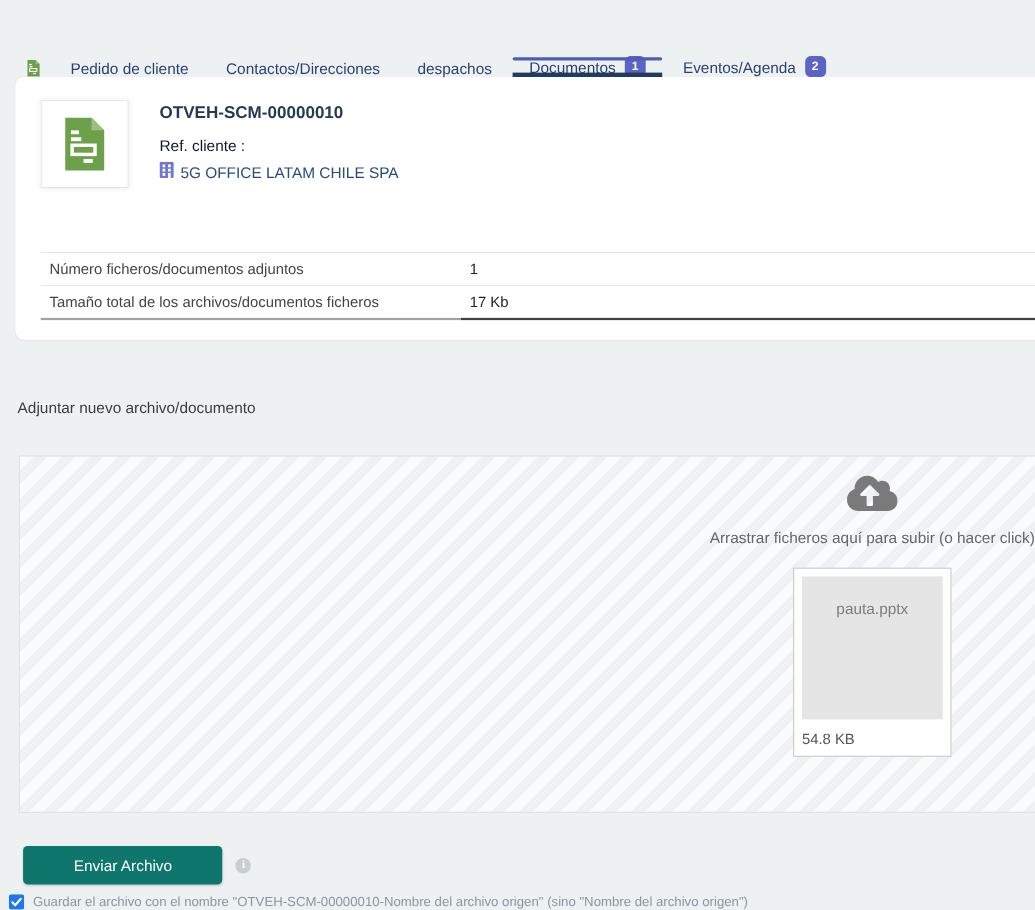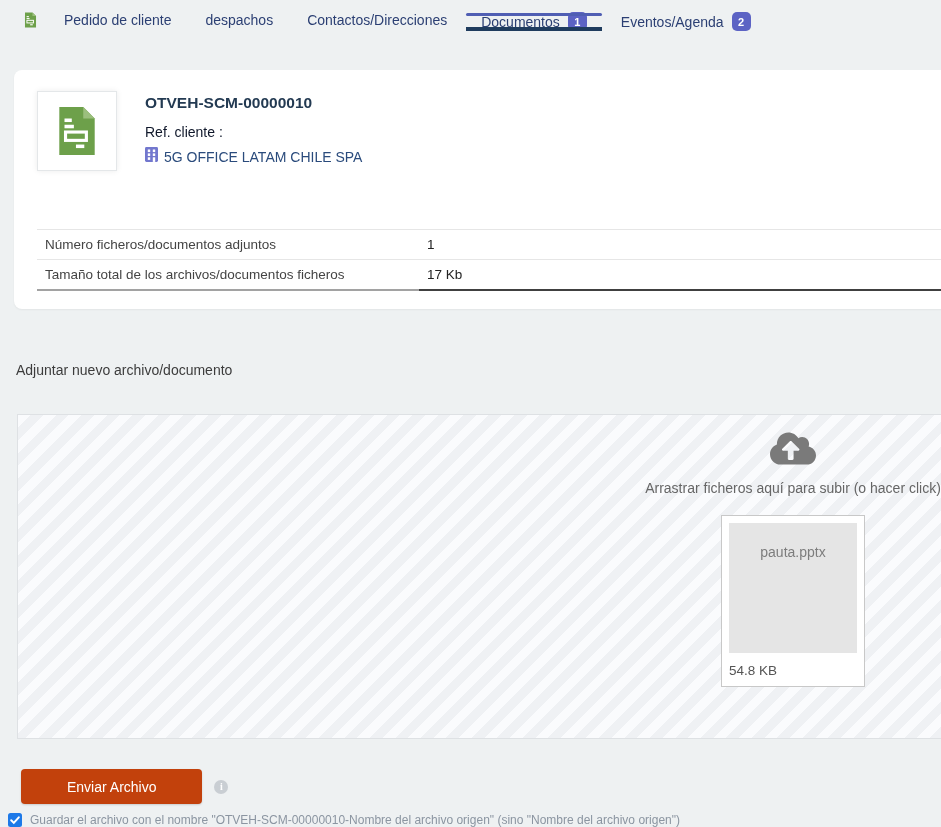--- a/index.html
+++ b/index.html
@@ -7,21 +7,21 @@
   body {
     background:#eef1f2;
     font-family:"Liberation Sans", sans-serif;
     color:#333;
   }
 
   
   .tabbar {
     height:70px;
     display:flex;
-    align-items:flex-start;
+    align-items:flex-end;
     padding-left:24px;
   }
   .tabbar-icon {
     display:flex; align-items:center; padding-top:12px; margin-right:10px;
   }
   .tab {
     position:relative;
     display:flex; align-items:center; gap:8px;
     padding:12px 17px 0 17px;
     font-size:14px;
@@ -111,21 +111,21 @@
     margin-top:6px; width:100%; height:29px;
     background:#cd5a47; color:#fff;
     border:none; border-radius:2px;
     font-family:"Liberation Sans", sans-serif;
     font-size:13.5px; cursor:pointer;
   }
 
   .actions { margin:30px 0 0 21px; display:flex; align-items:center; gap:12px; }
   .submit-btn {
     height:35px; padding:0 46px;
-    background:#c2410c; color:#fff;
+    background:#0f766e; color:#fff;
     border:none; border-radius:4px;
     font-family:"Liberation Sans", sans-serif;
     font-size:14px; cursor:pointer;
     box-shadow:0 1px 2px rgba(0,0,0,0.15);
   }
   .info-icon {
     width:14px; height:14px; border-radius:50%;
     background:#c9ced3; color:#fff;
     display:inline-flex; align-items:center; justify-content:center;
     font-size:10px; font-weight:bold; font-family:"Liberation Serif", serif;
@@ -147,24 +147,24 @@
       <rect x="8" y="12" width="7" height="3.4" fill="#fff"></rect>
       <rect x="8" y="18" width="9" height="3.4" fill="#fff"></rect>
       <rect x="9" y="25" width="20" height="8" fill="none" stroke="#fff" stroke-width="3"></rect>
       <rect x="19" y="37" width="8" height="3.4" fill="#fff"></rect>
     </svg>
   </span>
   <div class="tab">
     <span>Pedido de cliente</span>
   </div>
   <div class="tab">
+    <span>Contactos/Direcciones</span>
+  </div>
+  <div class="tab">
     <span>despachos</span>
-  </div>
-  <div class="tab">
-    <span>Contactos/Direcciones</span>
   </div>
   <div class="tab active">
     <span>Documentos</span>
     <span class="badge">1</span>
   </div>
   <div class="tab">
     <span>Eventos/Agenda</span>
     <span class="badge">2</span>
   </div>
 </div>

